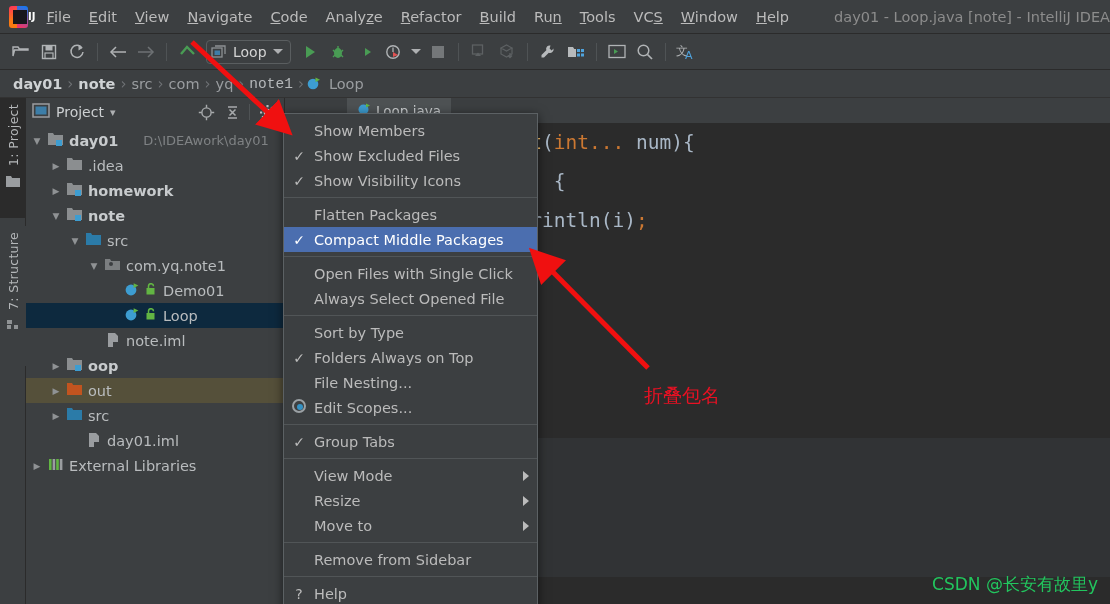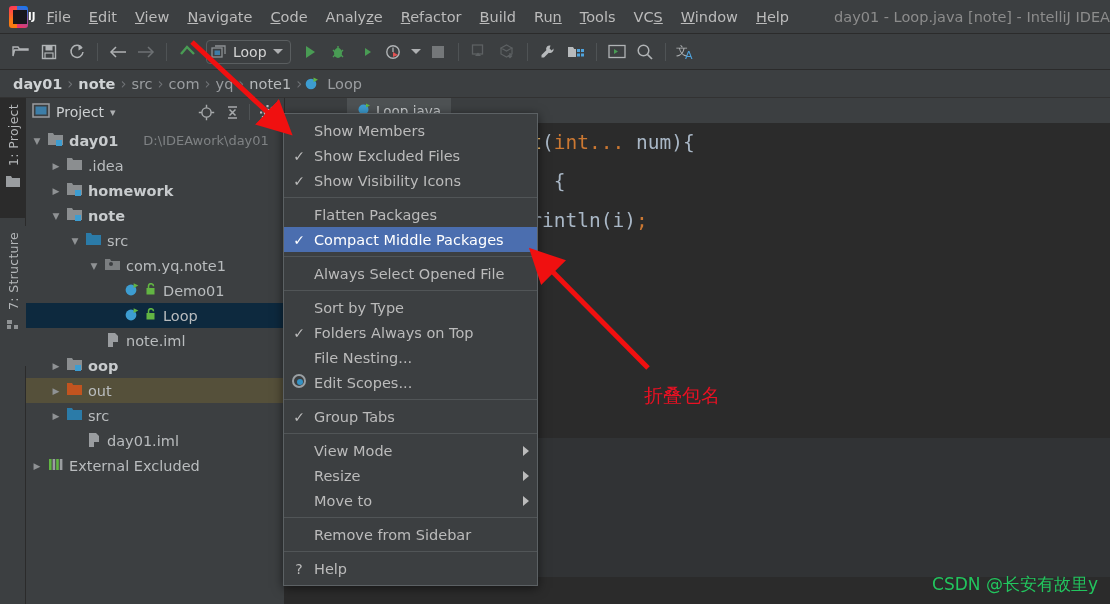--- a/index.html
+++ b/index.html
@@ -299,21 +299,21 @@
         </span>
         <span class="crumbsep">›</span>
         <span style="display: flex; align-items: center;">
           <span class="crumb ">com</span>
         </span>
         <span class="crumbsep">›</span>
         <span style="display: flex; align-items: center;">
           <span class="crumb ">yq</span>
         </span>
         <span class="crumbsep">›</span>
-        <span style="display: flex; align-items: flex-start;">
+        <span style="display: flex; align-items: flex-start; font-family: Liberation Mono, monospace;">
           <span class="crumb plainlight">note1</span>
         </span>
         <span class="crumbsep">›</span>
         <span style="display: flex; align-items: center;">
           <span style="margin-right:5px;display:flex">
             <svg width="15" height="15" viewBox="0 0 15 15">
               <circle cx="7" cy="8" r="5.3" fill="#3d9dd1"></circle>
               <path d="M9.5 1.5 L14 3.8 L9.5 6z" fill="#62b543"></path>
             </svg>
           </span>
@@ -489,21 +489,21 @@
           <span class="tlabel">day01.iml</span>
         </div>
         <div class="trow" style="padding-left: 4px;">
           <span class="arrow">▶</span>
           <span class="ticon" style="margin-left: 4px;"><svg width="17" height="15" viewBox="0 0 17 15">
               <rect x="1" y="2" width="2.6" height="11" fill="#62b543"></rect>
               <rect x="4.6" y="2" width="2.6" height="11" fill="#9a9da0"></rect>
               <rect x="8.2" y="2" width="2.6" height="11" fill="#62b543"></rect>
               <rect x="11.8" y="2" width="2.6" height="11" fill="#9a9da0"></rect>
             </svg></span>
-          <span class="tlabel">External Excluded</span>
+          <span class="tlabel">External Libraries</span>
         </div>
       </div>
   </div>
 
   <div class="editor-area">
     <div class="tabstrip">
       <div class="etab">
         <span>
           <svg width="14" height="14" viewBox="0 0 14 14">
               <circle cx="6.5" cy="7.5" r="5" fill="#3d9dd1"></circle>
@@ -537,20 +537,24 @@
       <div class="ctxsep"></div>
       <div class="ctxitem">
         <span class="ck"></span>
         <span class="clabel">Flatten Packages</span>
       </div>
       <div class="ctxitem highlight">
         <span class="ck">✓</span>
         <span class="clabel">Compact Middle Packages</span>
       </div>
       <div class="ctxsep"></div>
+      <div class="ctxitem">
+        <span class="ck"></span>
+        <span class="clabel">Open Files with Single Click</span>
+      </div>
       <div class="ctxitem">
         <span class="ck"></span>
         <span class="clabel">Always Select Opened File</span>
       </div>
       <div class="ctxsep"></div>
       <div class="ctxitem">
         <span class="ck"></span>
         <span class="clabel">Sort by Type</span>
       </div>
       <div class="ctxitem">

